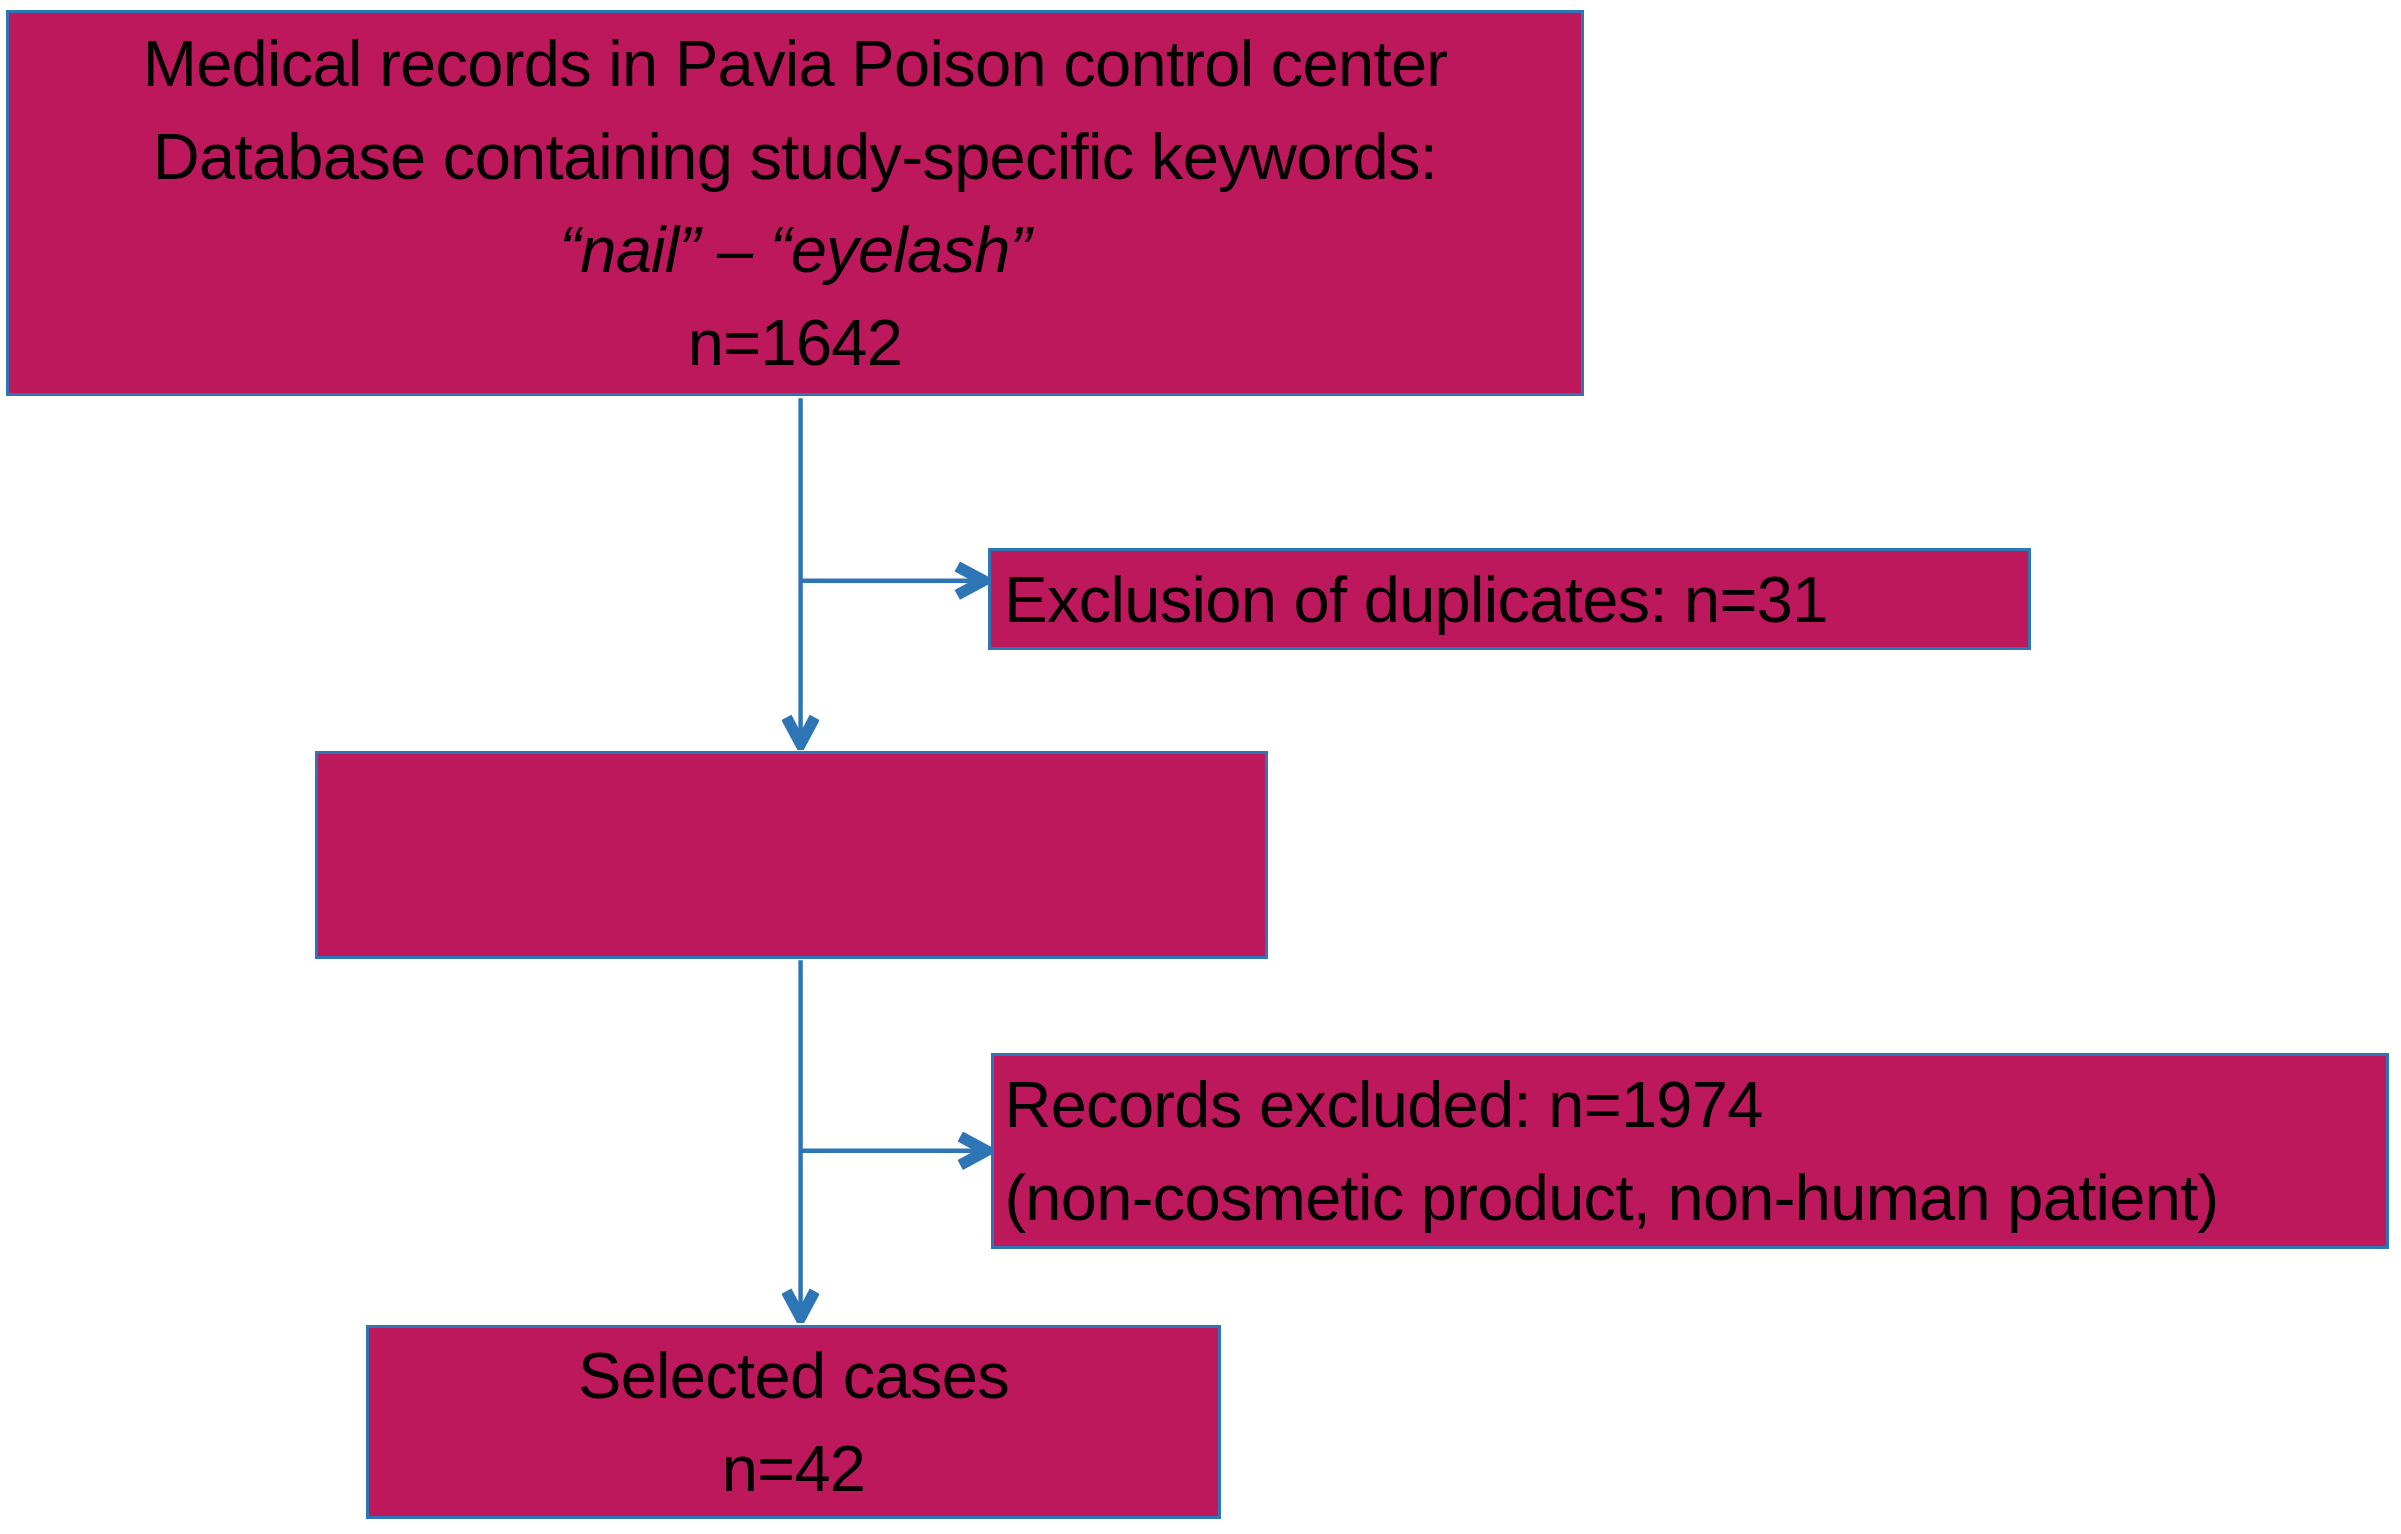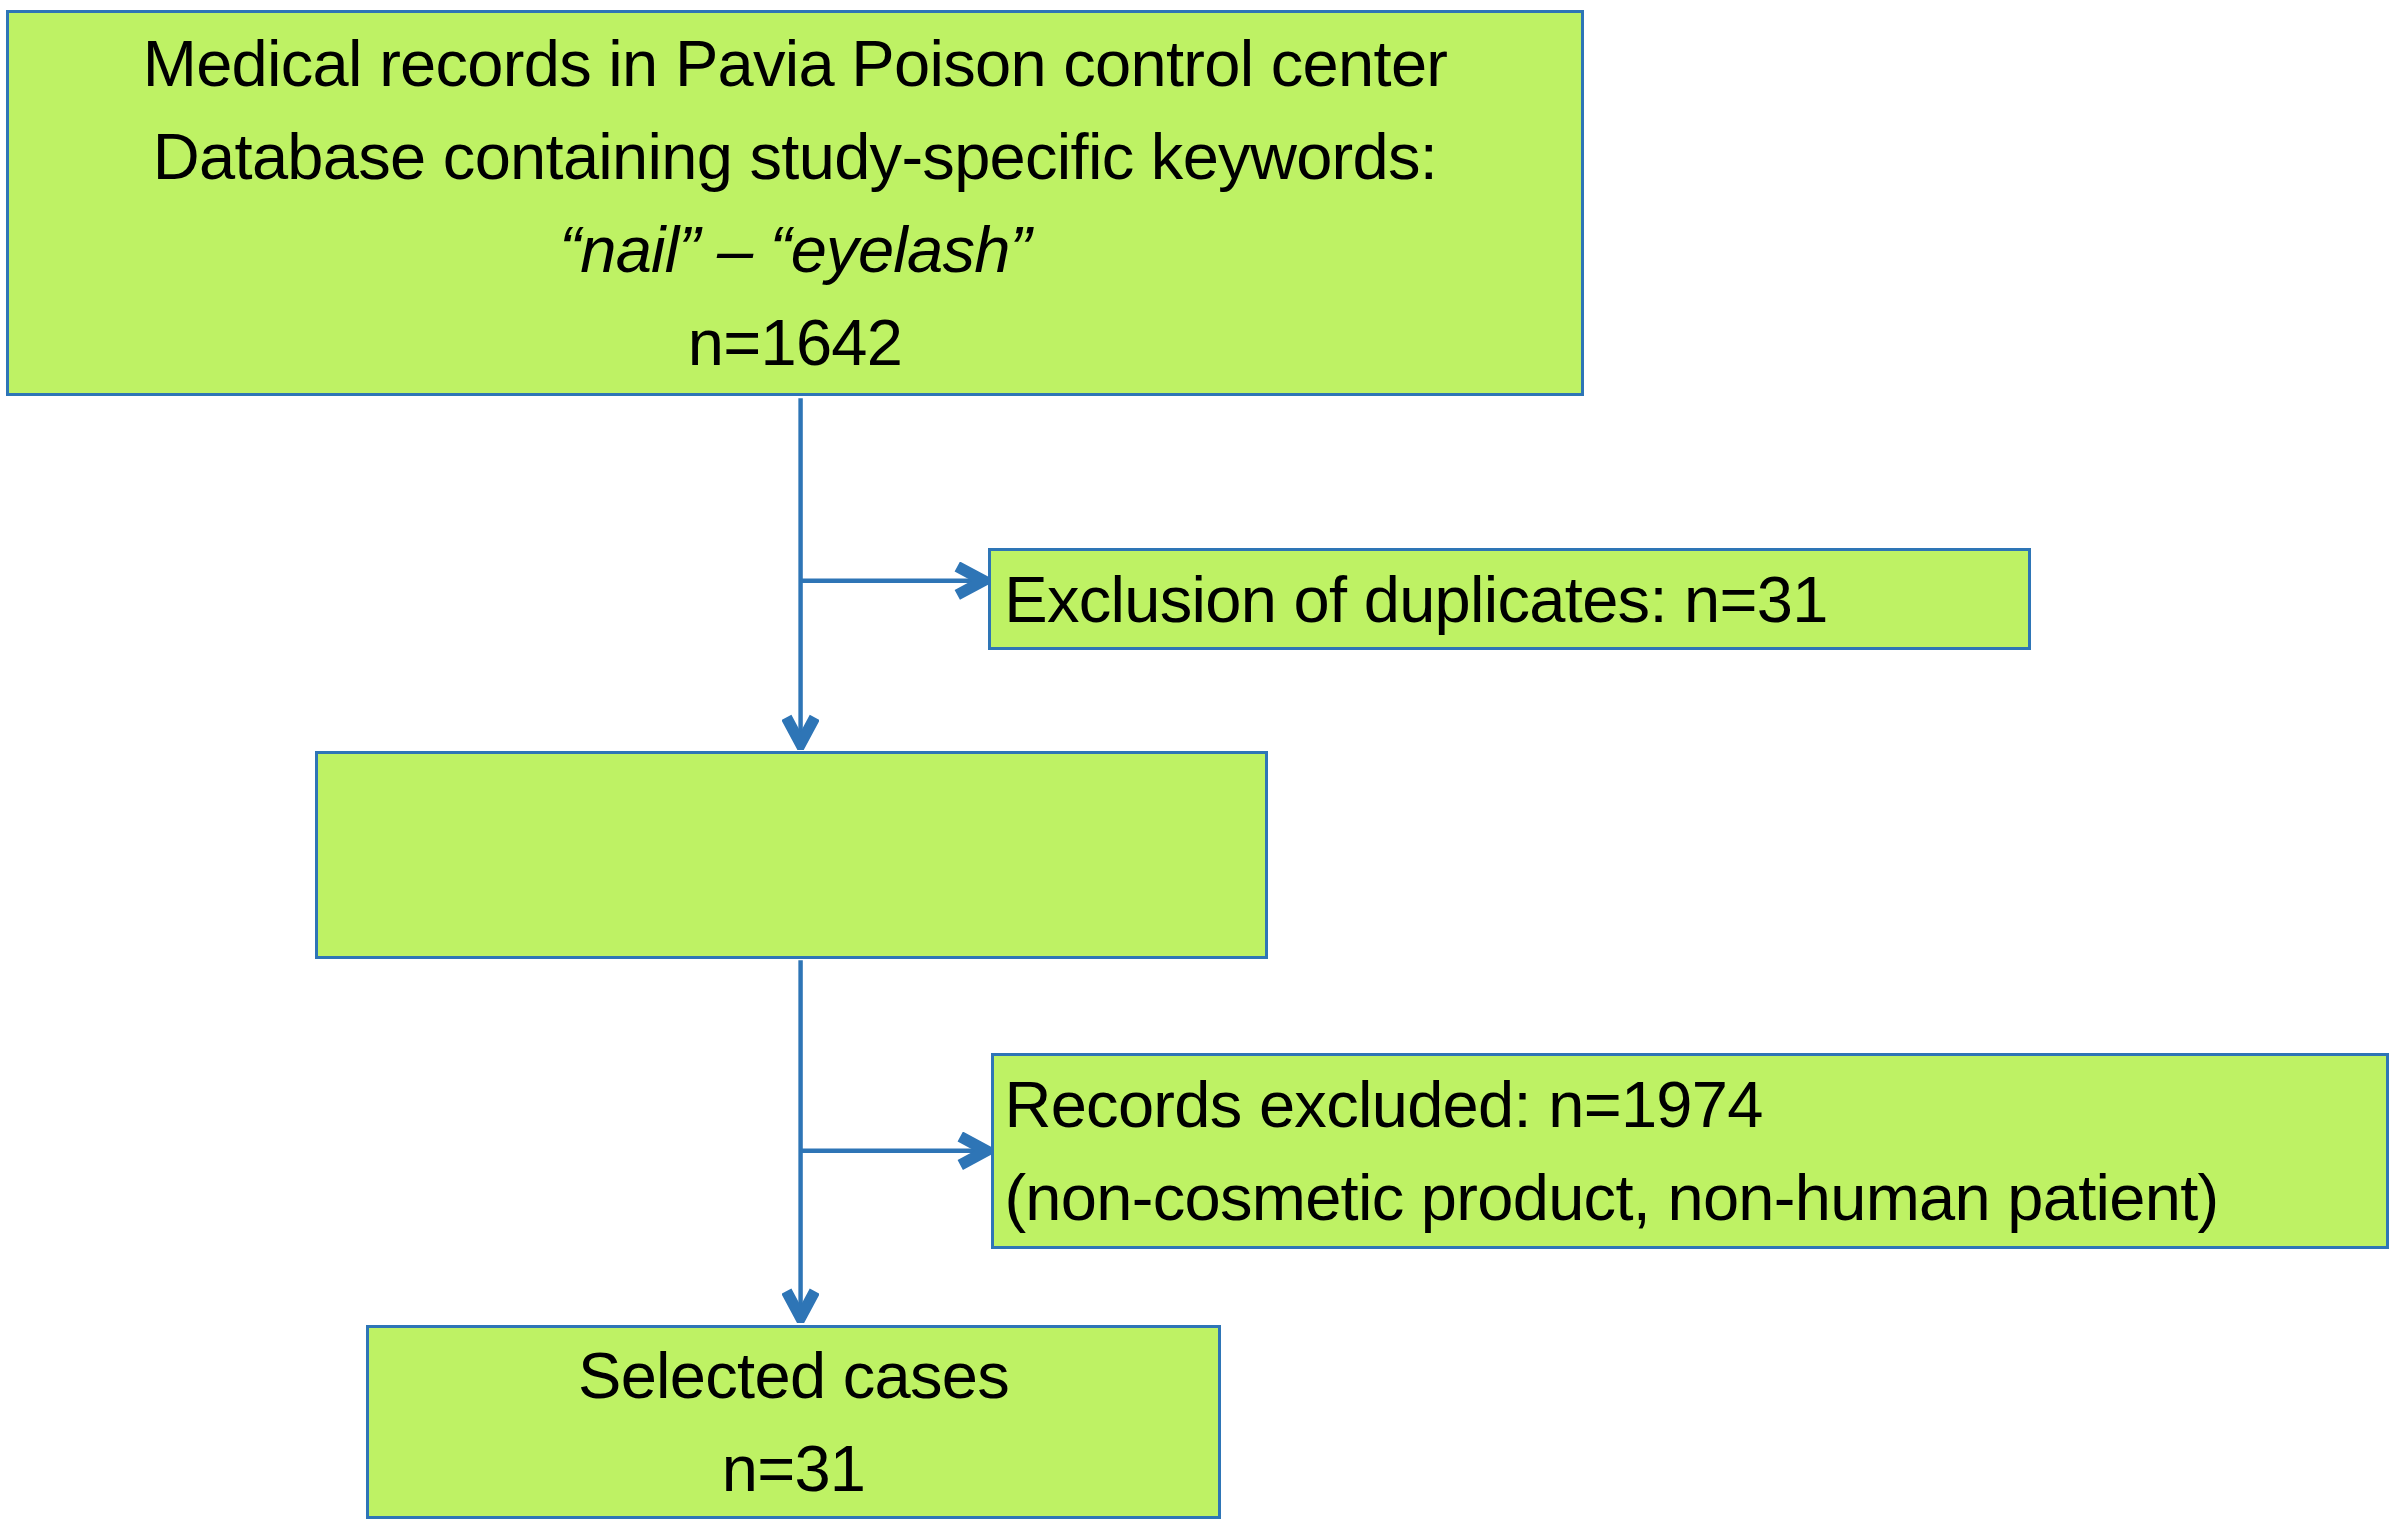--- a/index.html
+++ b/index.html
@@ -12,21 +12,21 @@
     width:2401px;height:1535px;
     position:relative;
     font-family:"Liberation Sans", sans-serif;
     color:var(--ink);
     overflow:hidden;
   }
   .stage{position:absolute;inset:0;width:2401px;height:1535px;}
   .box{
     position:absolute;
     border:3.7px solid var(--accent);
-    background:#bef264;
+    background:#be185d;
     display:flex;
     flex-direction:column;
     justify-content:center;
     font-size:65px;
     line-height:93px;
     letter-spacing:-0.7px;
     color:var(--ink);
   }
   .box.centered{align-items:center;text-align:center;}
   .box.lefted{align-items:flex-start;text-align:left;}
@@ -80,17 +80,17 @@
   <div class="box centered" id="screened-box">
   </div>
 
   <div class="box lefted" id="excluded-box">
     <div class="line">Records excluded: n=1974</div>
     <div class="line">(non-cosmetic product, non-human patient)</div>
   </div>
 
   <div class="box centered" id="selected-box">
     <div class="line">Selected cases</div>
-    <div class="line">n=31</div>
+    <div class="line">n=42</div>
   </div>
 
 </div>
 
 
 </body></html>

